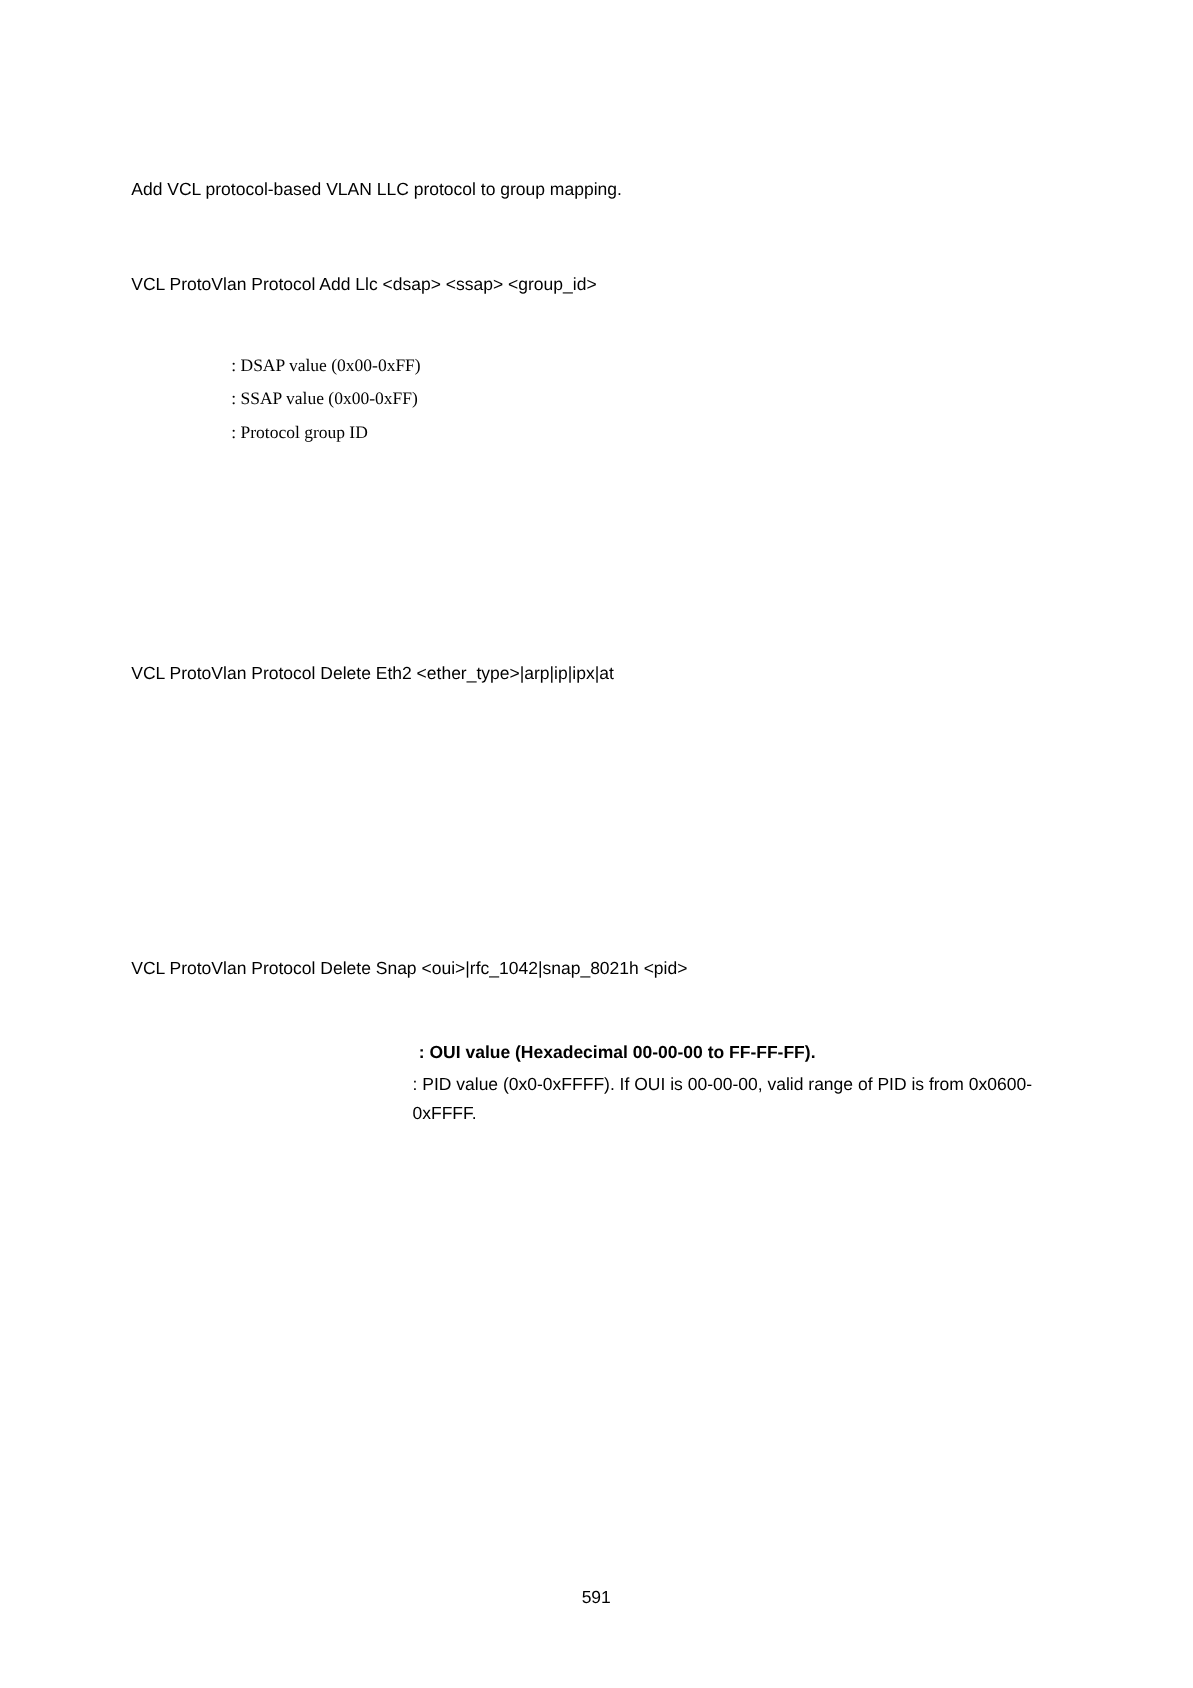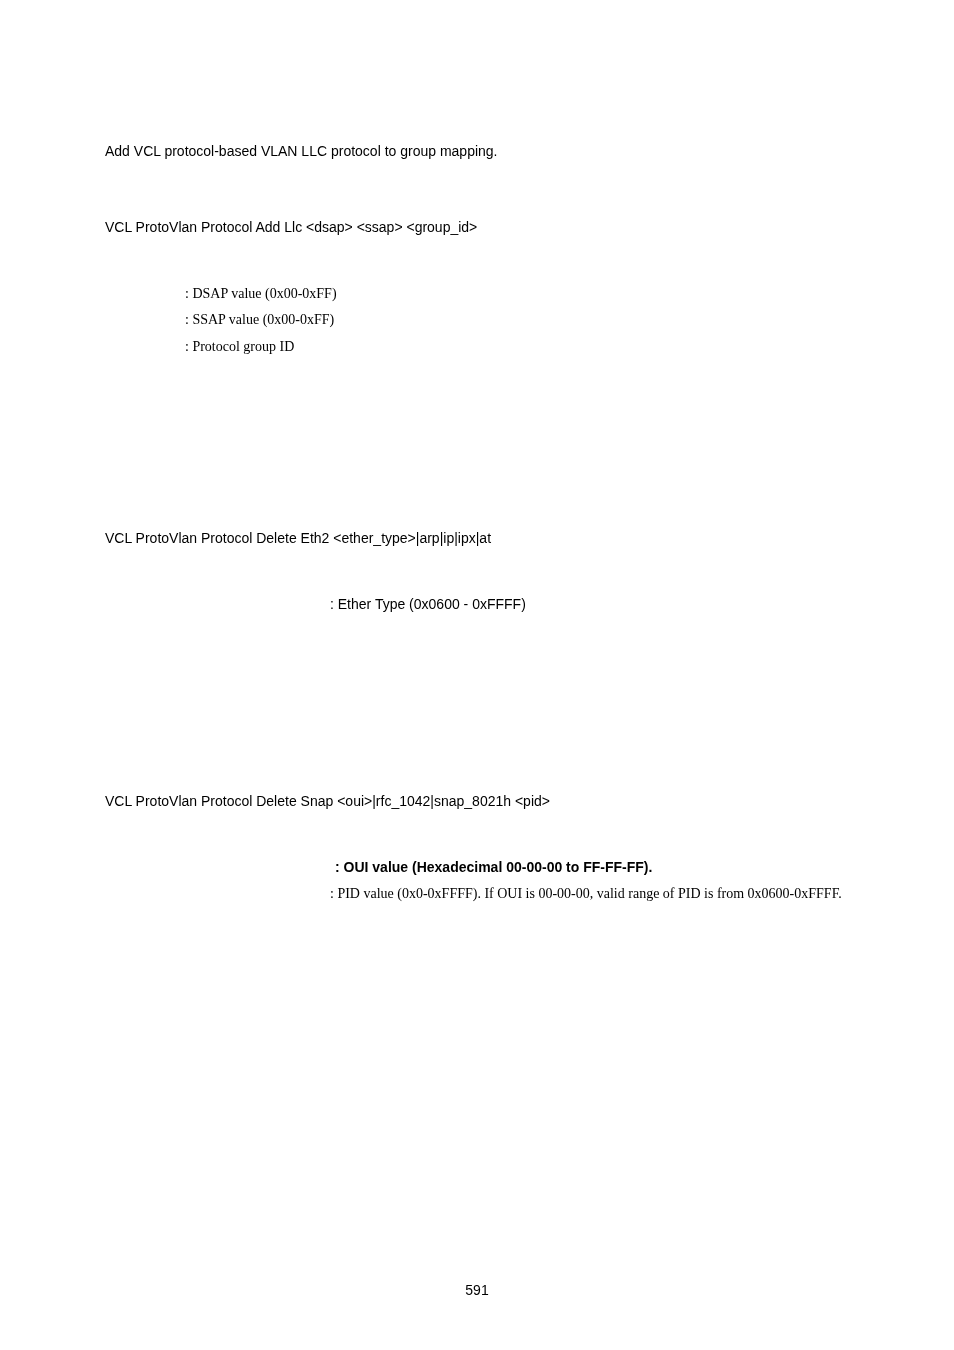--- a/index.html
+++ b/index.html
@@ -26,37 +26,36 @@
   }
   .indent-ether {
     padding-left: 225px;
   }
   .indent-oui {
     padding-left: 230px;
     font-weight: bold;
   }
   .indent-pid {
     padding-left: 225px;
-    font-family: Liberation Serif, serif;
   }
   .gap-medium {
     height: 50px;
   }
   .gap-small {
     height: 40px;
   }
   .gap-large {
     height: 115px;
   }
   .gap-xlarge {
     height: 120px;
   }
   .page-number {
     position: absolute;
-    bottom: 49px;
+    bottom: 62px;
     left: 0;
     right: 0;
     text-align: center;
     font-size: 14px;
   }
 </style>
 </head>
 <body>
 
 <div class="page">
@@ -70,21 +69,20 @@
     <div class="line indent-1">: SSAP value (0x00-0xFF)</div>
     <div class="line indent-1">: Protocol group ID</div>
   </div>
 
   <div class="gap-large"></div>
 
   <div>
     <div class="gap-medium"></div>
     <div class="line">VCL ProtoVlan Protocol Delete Eth2 &lt;ether_type&gt;|arp|ip|ipx|at</div>
     <div class="gap-small"></div>
-    <div class="line indent-ether">: Ether Type (0x0600 - 0xFFFF)</div>
   </div>
 
   <div class="gap-xlarge"></div>
 
   <div>
     <div class="gap-medium"></div>
     <div class="line">VCL ProtoVlan Protocol Delete Snap &lt;oui&gt;|rfc_1042|snap_8021h &lt;pid&gt;</div>
     <div class="gap-small"></div>
     <div class="line indent-oui">: OUI value (Hexadecimal 00-00-00 to FF-FF-FF).</div>
     <div class="line indent-pid">: PID value (0x0-0xFFFF). If OUI is 00-00-00, valid range of PID is from 0x0600-0xFFFF.</div>

